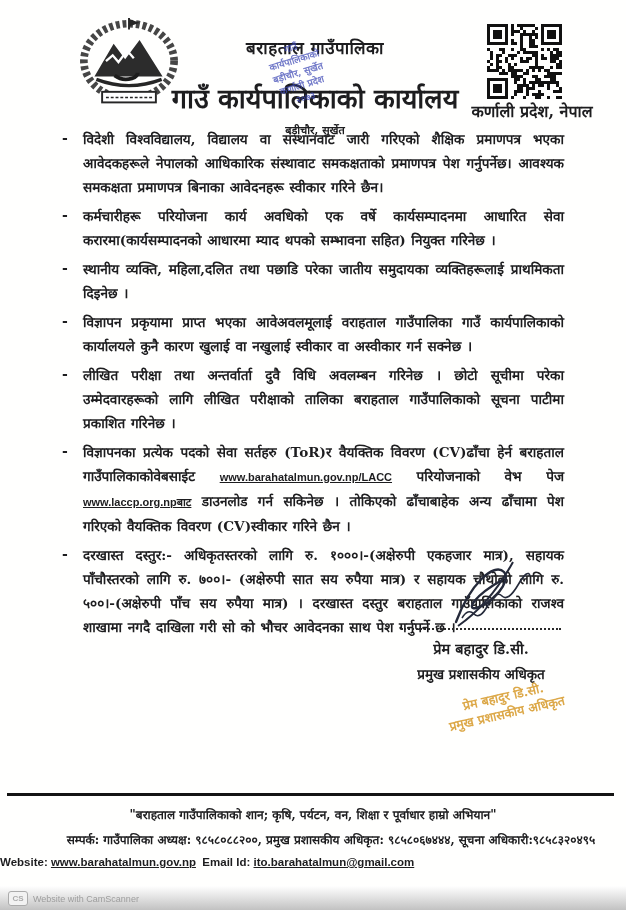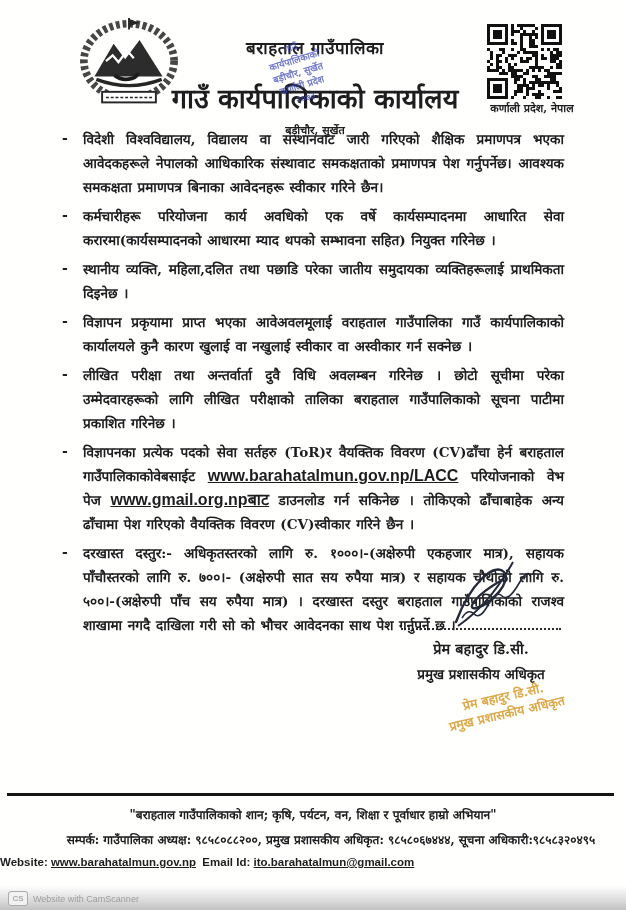--- a/index.html
+++ b/index.html
@@ -16,28 +16,28 @@
   .office-line{font-size:27px; font-weight:bold; margin-top:20px; white-space:nowrap;}
   .addr-line{font-size:11px; font-weight:bold; margin-top:6px;}
   .blue-stamp{
     position:absolute; left:238px; top:40px; width:120px;
     transform:rotate(-17deg);
     color:#3d48b5; opacity:.72; text-align:center;
     font-size:9.5px; font-weight:bold; line-height:13px; pointer-events:none;
   }
   .qr{position:absolute; left:487px; top:24px; width:75px; height:75px;}
   .province{position:absolute; left:452px; top:100px; width:160px; text-align:center;
-    font-size:11px; font-weight:bold;}
+    font-size:16px; font-weight:bold;}
   
   .bullets{position:absolute; left:62px; top:127px; width:502px;}
   .bullet{display:flex; gap:11px; margin-bottom:5px;}
   .dash{flex:0 0 10px; font-weight:bold; font-size:14px; line-height:23px;}
   .bullet p{margin:0; flex:1; text-align:justify; font-size:13.6px; line-height:24px;
     font-weight:600; word-spacing:1px;}
-  .u{font-family:"Liberation Sans",sans-serif; font-weight:bold; font-size:16px;
+  .u{font-family:"Liberation Sans",sans-serif; font-weight:bold; font-size:11px;
     text-decoration:underline;}
   
   .sig-block{position:absolute; right:40px; top:572px; width:210px; text-align:center;}
   .sig-scribble{position:absolute; right:18px; top:-16px;}
   .sig-dots{border-bottom:2.5px dotted #2a2a2a; width:160px; margin:56px auto 0;}
   .sig-name{font-size:14.5px; font-weight:bold; margin-top:8px;}
   .sig-title{font-size:13.5px; font-weight:bold; margin-top:7px;}
   .orange-stamp{
     position:absolute; right:26px; top:688px; width:190px; text-align:center;
     transform:rotate(-13deg); color:#d99f35; opacity:.9;
@@ -330,21 +330,21 @@
       <div class="bullet">
         <span class="dash">-</span>
         <p><span>विज्ञापन प्रकृयामा प्राप्त भएका आवेअवलमूलाई वराहताल गाउँपालिका गाउँ कार्यपालिकाको कार्यालयले कुनै कारण खुलाई वा नखुलाई स्वीकार वा अस्वीकार गर्न सक्नेछ ।</span></p>
       </div>
       <div class="bullet">
         <span class="dash">-</span>
         <p><span>लीखित परीक्षा तथा अन्तर्वार्ता दुवै विधि अवलम्बन गरिनेछ । छोटो सूचीमा परेका उम्मेदवारहरूको लागि लीखित परीक्षाको तालिका बराहताल गाउँपालिकाको सूचना पाटीमा प्रकाशित गरिनेछ ।</span></p>
       </div>
       <div class="bullet">
         <span class="dash">-</span>
-        <p><span>विज्ञापनका प्रत्येक पदको सेवा सर्तहरु (ToR)र वैयक्तिक विवरण (CV)ढाँचा हेर्न बराहताल गाउँपालिकाकोवेबसाईट </span><span class="u">www.barahatalmun.gov.np/LACC</span><span> परियोजनाको वेभ पेज </span><span class="u">www.gmail.org.npबाट</span><span> डाउनलोड गर्न सकिनेछ । तोकिएको ढाँचाबाहेक अन्य ढाँचामा पेश गरिएको वैयक्तिक विवरण (CV)स्वीकार गरिने छैन ।</span></p>
+        <p><span>विज्ञापनका प्रत्येक पदको सेवा सर्तहरु (ToR)र वैयक्तिक विवरण (CV)ढाँचा हेर्न बराहताल गाउँपालिकाकोवेबसाईट </span><span class="u">www.barahatalmun.gov.np/LACC</span><span> परियोजनाको वेभ पेज </span><span class="u">www.laccp.org.npबाट</span><span> डाउनलोड गर्न सकिनेछ । तोकिएको ढाँचाबाहेक अन्य ढाँचामा पेश गरिएको वैयक्तिक विवरण (CV)स्वीकार गरिने छैन ।</span></p>
       </div>
       <div class="bullet">
         <span class="dash">-</span>
         <p><span>दरखास्त दस्तुर:- अधिकृतस्तरको लागि रु. १०००।-(अक्षेरुपी एकहजार मात्र), सहायक पाँचौस्तरको लागि रु. ७००।- (अक्षेरुपी सात सय रुपैया मात्र) र सहायक चौथोको लागि रु. ५००।-(अक्षेरुपी पाँच सय रुपैया मात्र) । दरखास्त दस्तुर बराहताल  गाउँपालिकाको राजश्व शाखामा नगदै दाखिला गरी सो को भौचर आवेदनका साथ पेश गर्नुपर्ने छ ।</span></p>
       </div>
     </div>
 
   <div class="sig-block">
     <svg class="sig-scribble" width="150" height="84" viewBox="0 0 150 84">
       <path d="M38 66 C 52 28, 76 6, 86 16 C 94 25, 74 48, 58 52 C 48 54, 56 40, 84 24" fill="none" stroke="#252a3a" stroke-width="2.4" stroke-linecap="round"></path>

